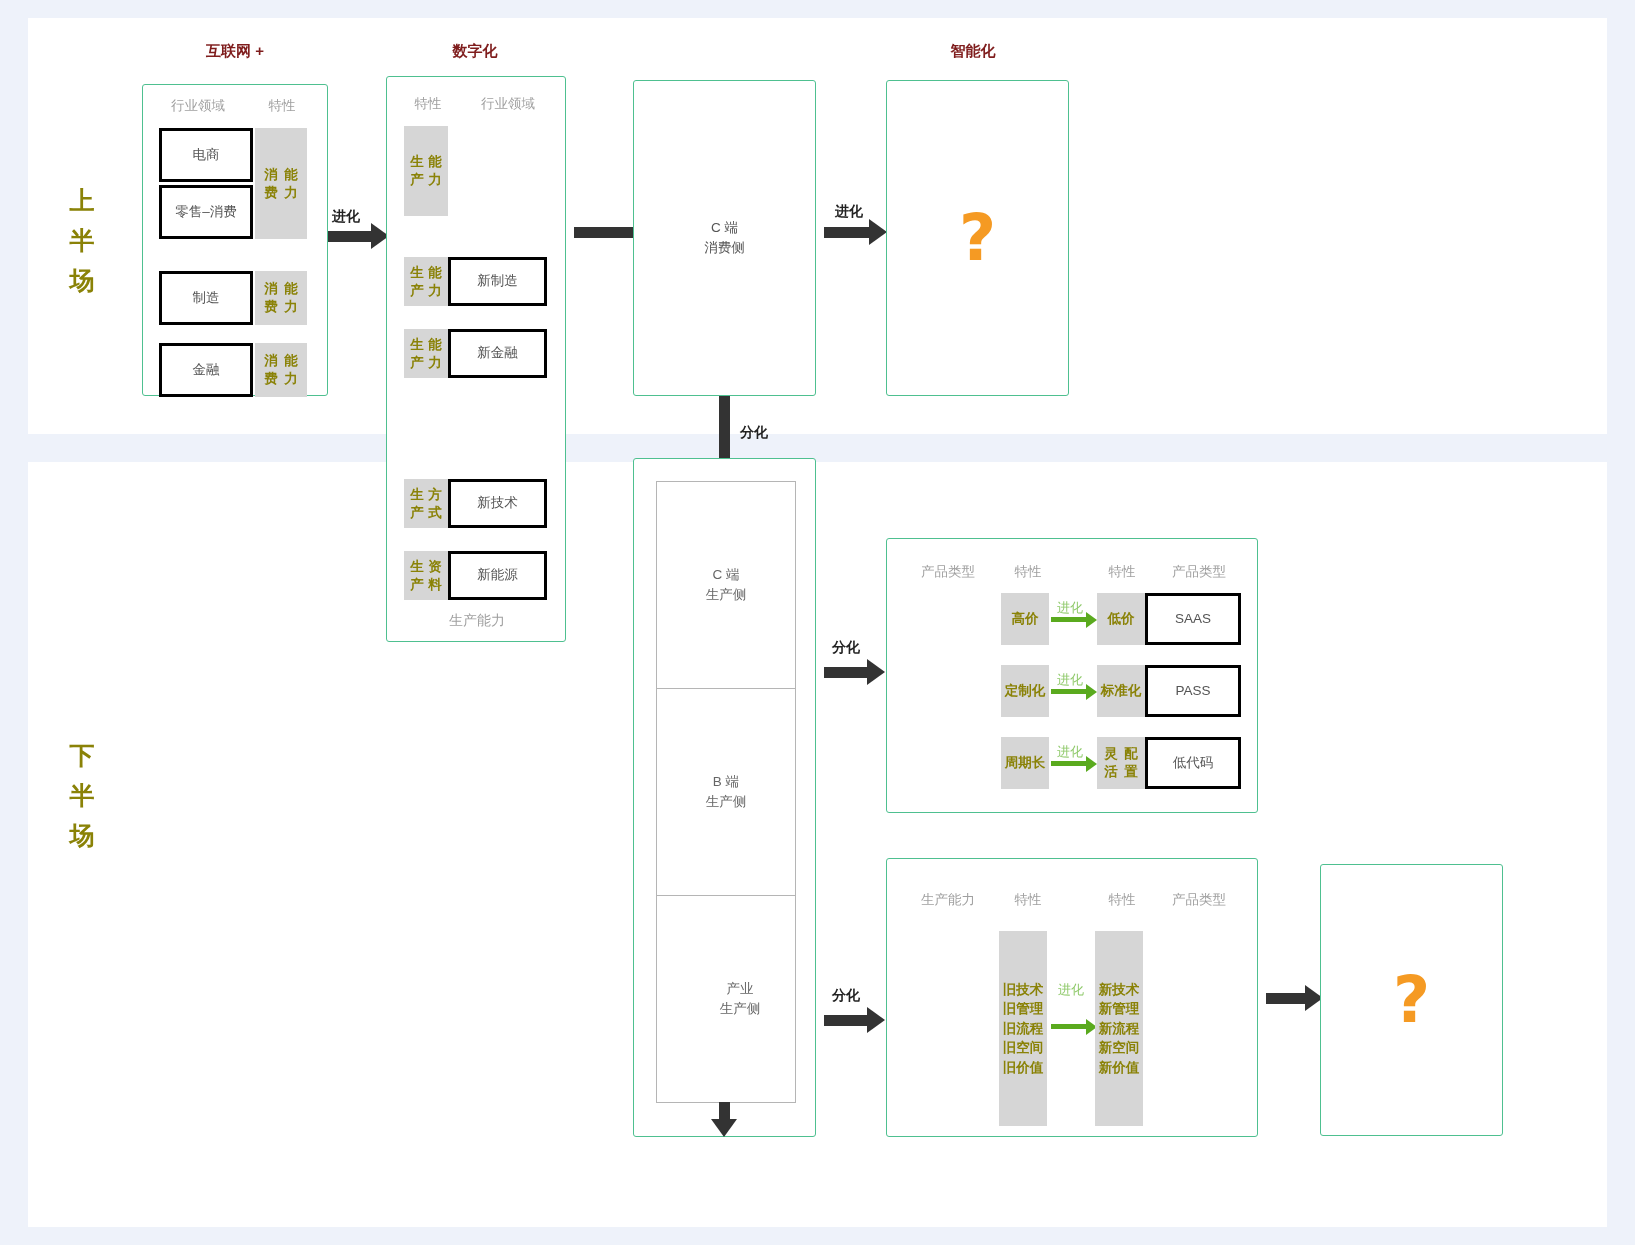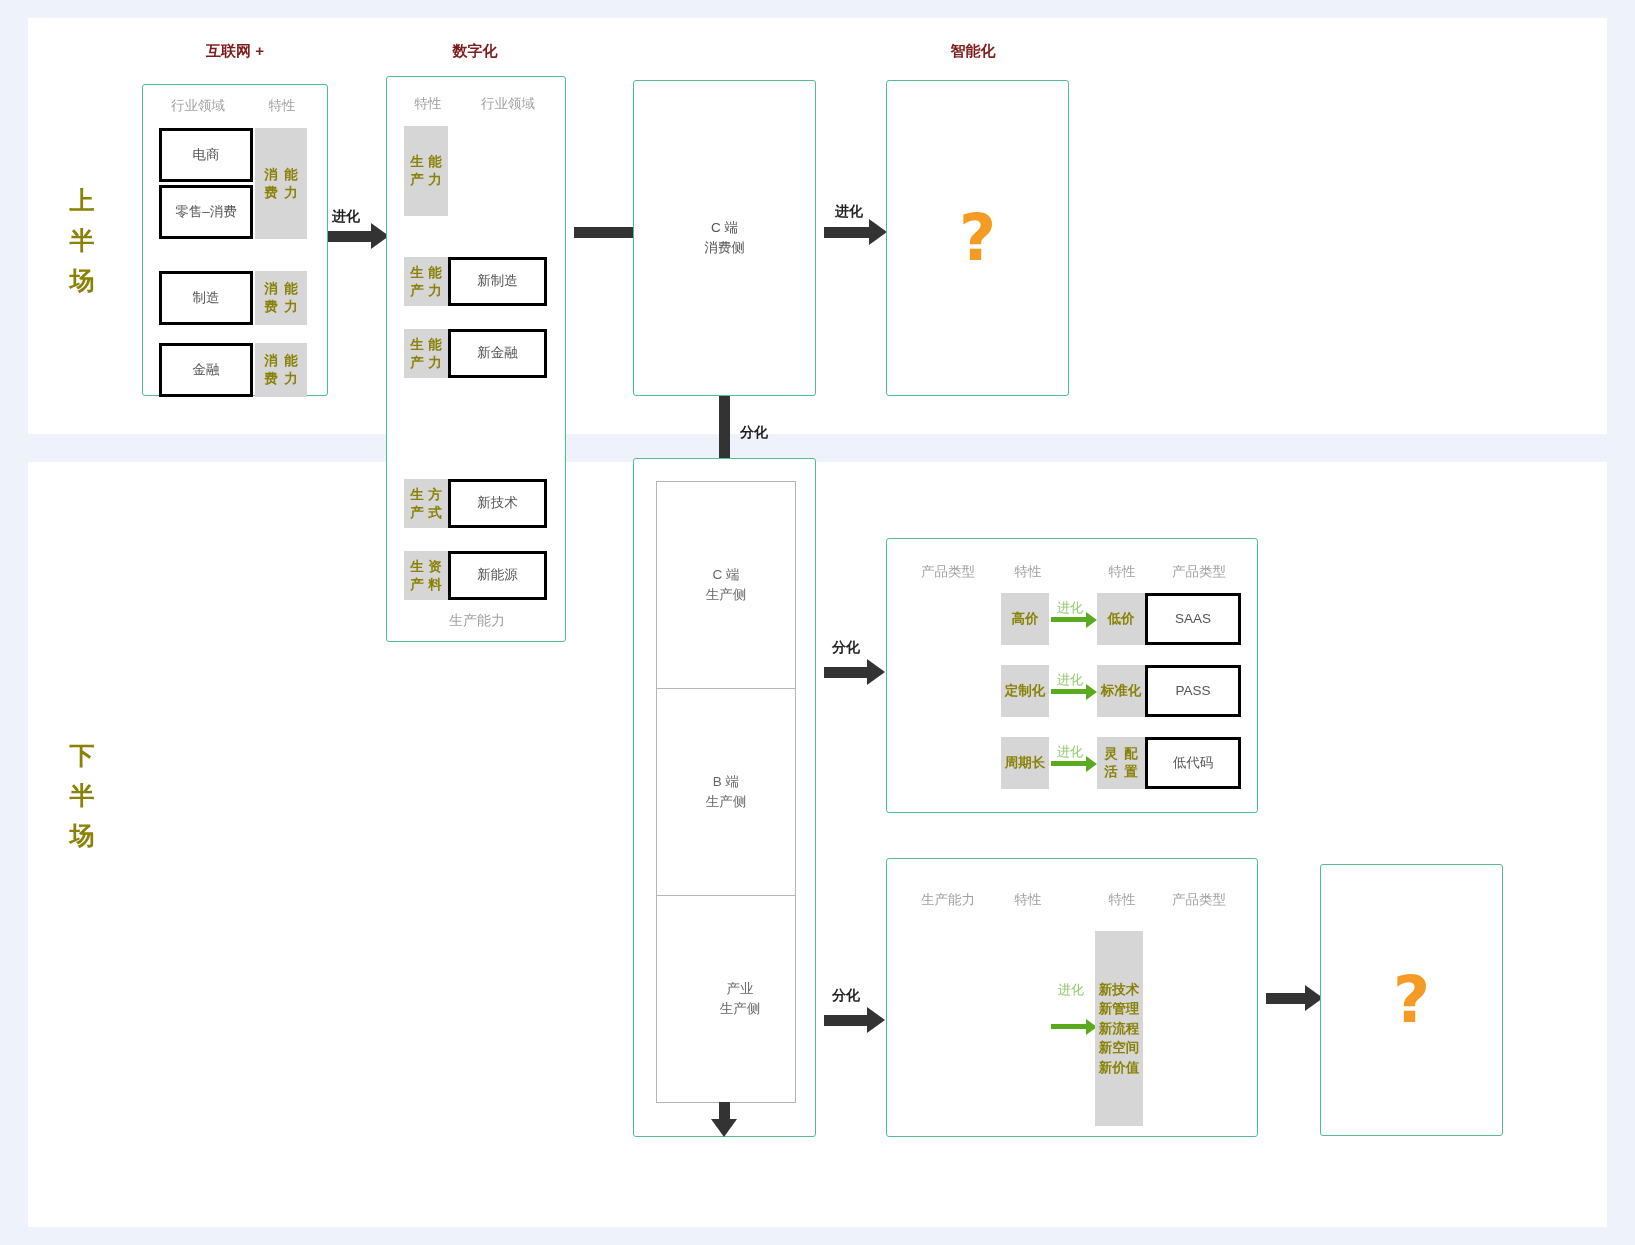--- a/index.html
+++ b/index.html
@@ -288,20 +288,27 @@
   <div class="arrow-lbl" style="left:832px;top:987px;">分化</div>
   <div class="arrow-dark" style="left:824px;top:1015px;width:44px;"></div>
 
   <div class="gcard" style="left:886px;top:858px;width:372px;height:279px;">
     <div class="hdr" style="left:12px;top:32px;width:98px;">生产能力</div>
     <div class="hdr" style="left:112px;top:32px;width:58px;">特性</div>
     <div class="hdr" style="left:206px;top:32px;width:58px;">特性</div>
     <div class="hdr" style="left:264px;top:32px;width:96px;">产品类型</div>
 
 
+    <div class="gbox" style="left:112px;top:72px;width:48px;height:195px;flex-direction:column;line-height:1.45;">
+      <span>旧技术</span>
+      <span>旧管理</span>
+      <span>旧流程</span>
+      <span>旧空间</span>
+      <span>旧价值</span>
+    </div>
 
     <div class="glabel" style="left:171px;top:122px;">进化</div>
     <div class="arrow-green" style="left:164px;top:165px;width:36px;"></div>
 
     <div class="gbox" style="left:208px;top:72px;width:48px;height:195px;flex-direction:column;line-height:1.45;">
       <span>新技术</span>
       <span>新管理</span>
       <span>新流程</span>
       <span>新空间</span>
       <span>新价值</span>

